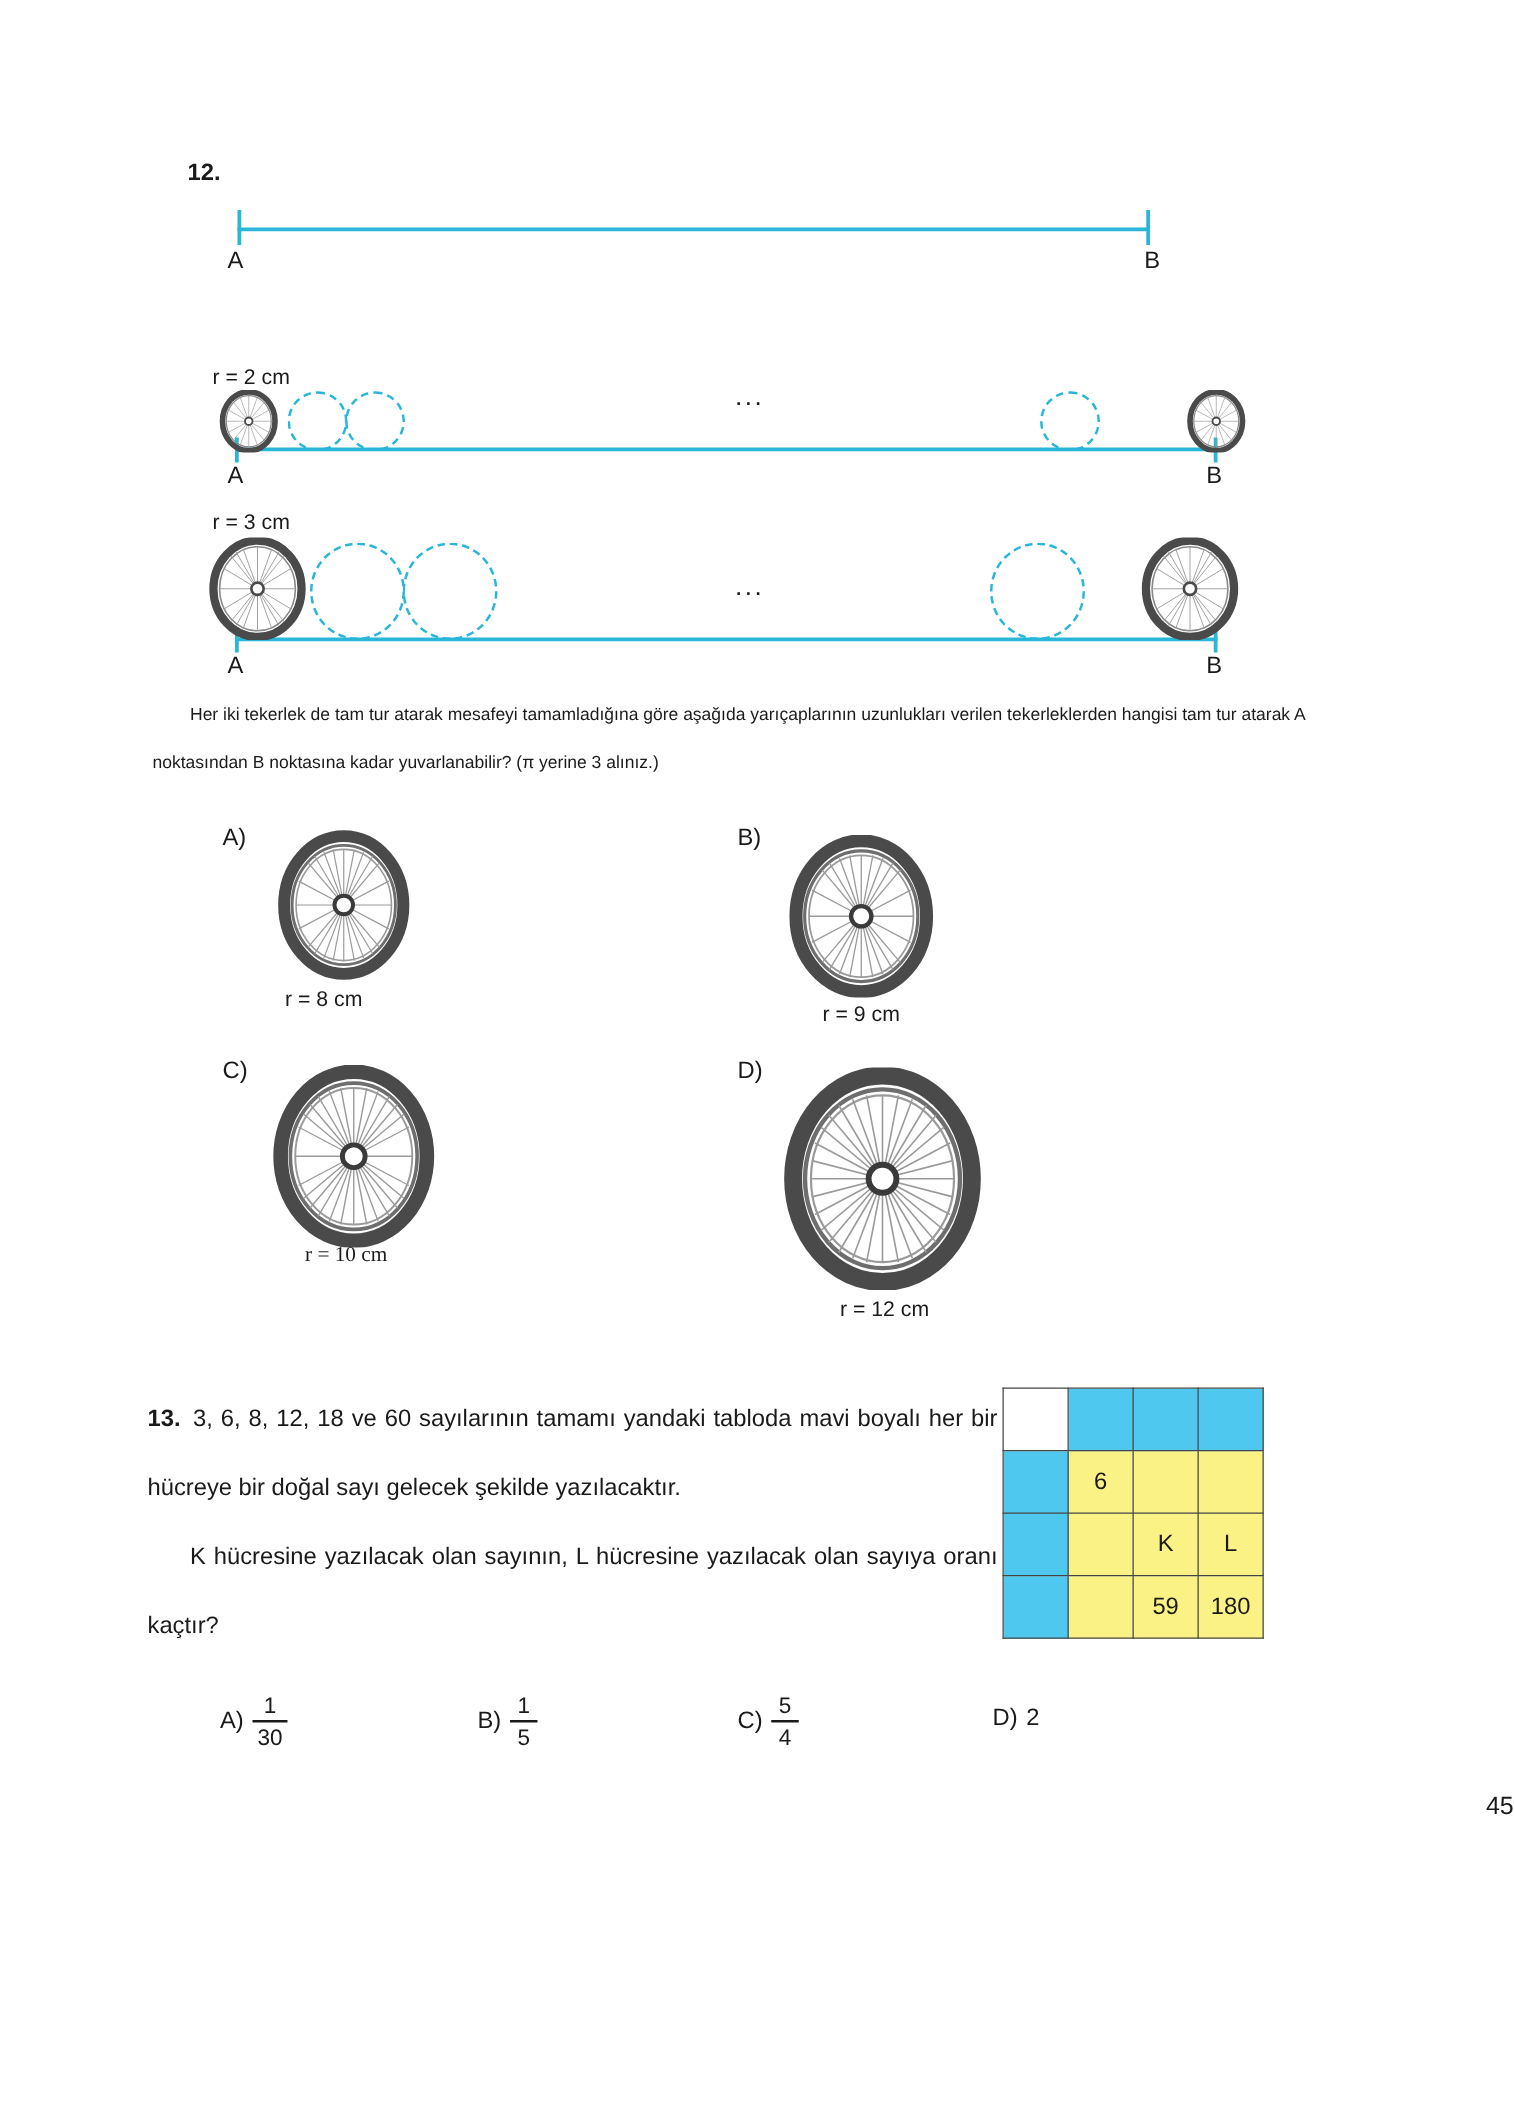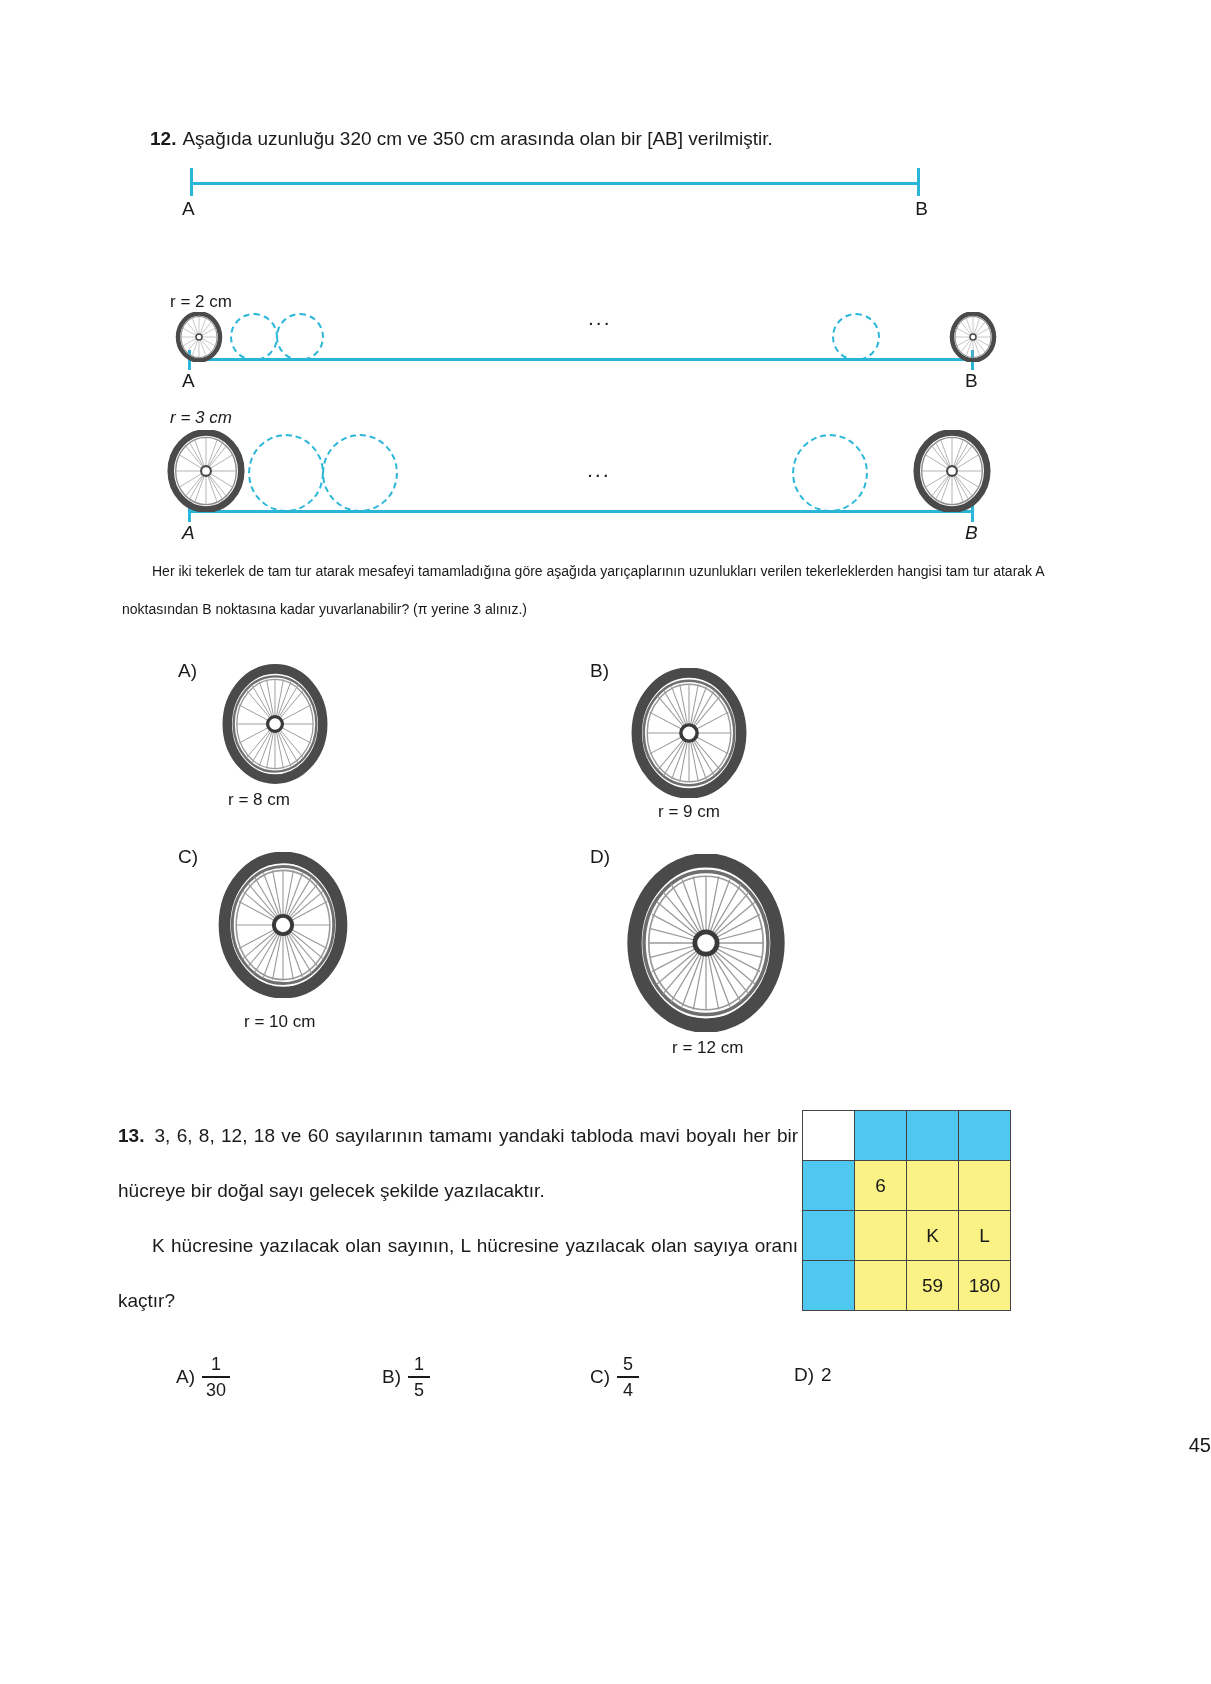--- a/index.html
+++ b/index.html
@@ -86,21 +86,21 @@
   }
   #q12-para2 .indent { display: inline-block; width: 30px; }
 
   
   .roll-row {
     position: absolute;
     left: 160px;
     width: 830px;
   }
   #roll-row-1 { top: 292px; height: 100px; }
-  #roll-row-2 { top: 408px; height: 130px; font-style: italic; }
+  #roll-row-2 { top: 408px; height: 130px; }
 
   .roll-label {
     position: absolute;
     font-size: 17px;
     white-space: nowrap;
   }
   .roll-baseline {
     position: absolute;
     height: 3px;
     background: #29b6d8;
@@ -231,21 +231,20 @@
   svg { display: block; }
 </style>
 </head>
 <body>
 
 <div class="page">
 
   <div id="q12">
     <div id="q12-head">
       <span class="q-num">12.</span>
-      <span class="txt">Aşağıda uzunluğu 320 cm ve 350 cm arasında olan bir [AB] verilmiştir.</span>
     </div>
   </div>
 
   <div id="ab-figure">
     <div class="seg-line"></div>
     <div class="seg-tick left"></div>
     <div class="seg-tick right"></div>
     <div class="seg-label left">A</div>
     <div class="seg-label right">B</div>
   </div>
@@ -510,21 +509,21 @@
           <line x1="50" y1="56" x2="42" y2="98"></line>
             <line x1="50" y1="56" x2="58" y2="98"></line>
           <line x1="50" y1="56" x2="19" y2="30"></line>
             <line x1="50" y1="56" x2="81" y2="30"></line>
           <line x1="50" y1="56" x2="19" y2="82"></line>
             <line x1="50" y1="56" x2="81" y2="82"></line>
         </g>
         <circle cx="50" cy="56" r="7" fill="#ffffff" stroke="#3a3a3a" stroke-width="3"></circle>
       </svg>
     </div>
-    <div class="opt-caption" style="left:66px; top:166px;">r = 10 cm</div>
+    <div class="opt-caption" style="left:66px; top:148px;font-family:Liberation Serif, serif;">r = 10 cm</div>
   </div>
 
   <div class="opt" style="left:590px; top:846px; width:360px; height:215px;">
     <div class="opt-letter" style="left:0; top:0;">D)</div>
     <div style="position:absolute; left:36px; top:8px;">
       <svg width="160" height="178" viewBox="0 0 100 112">
         <ellipse cx="50" cy="56" rx="45" ry="52" fill="none" stroke="#4a4a4a" stroke-width="9"></ellipse>
         <ellipse cx="50" cy="56" rx="39" ry="45" fill="none" stroke="#6e6e6e" stroke-width="2.2"></ellipse>
         <ellipse cx="50" cy="56" rx="36" ry="42" fill="none" stroke="#9a9a9a" stroke-width="1.1"></ellipse>
         <g stroke="#9a9a9a" stroke-width="0.8">

